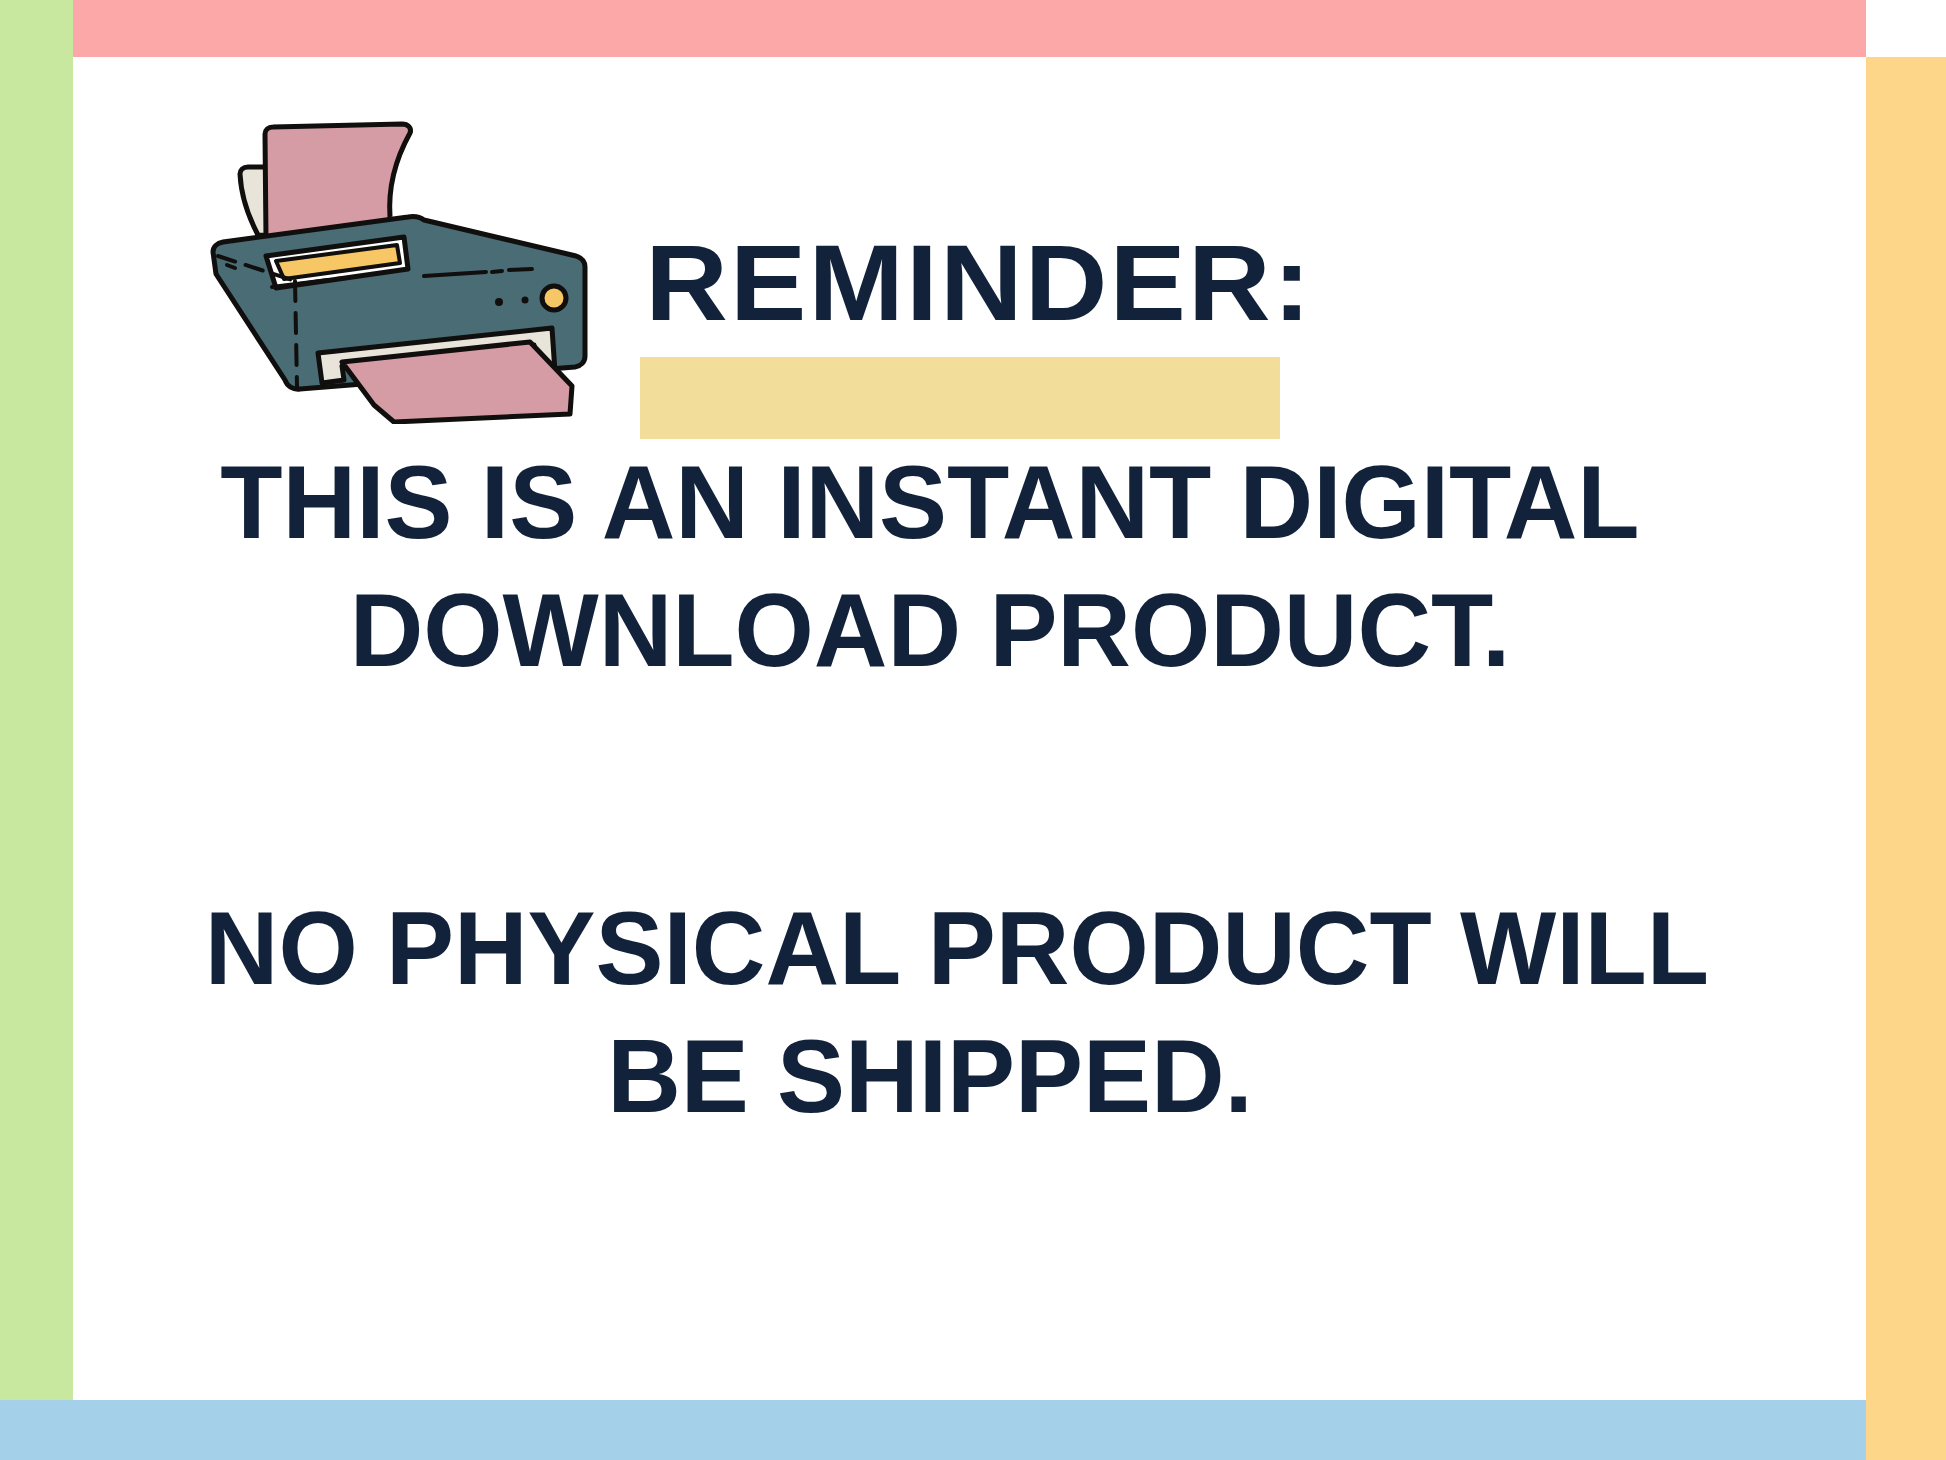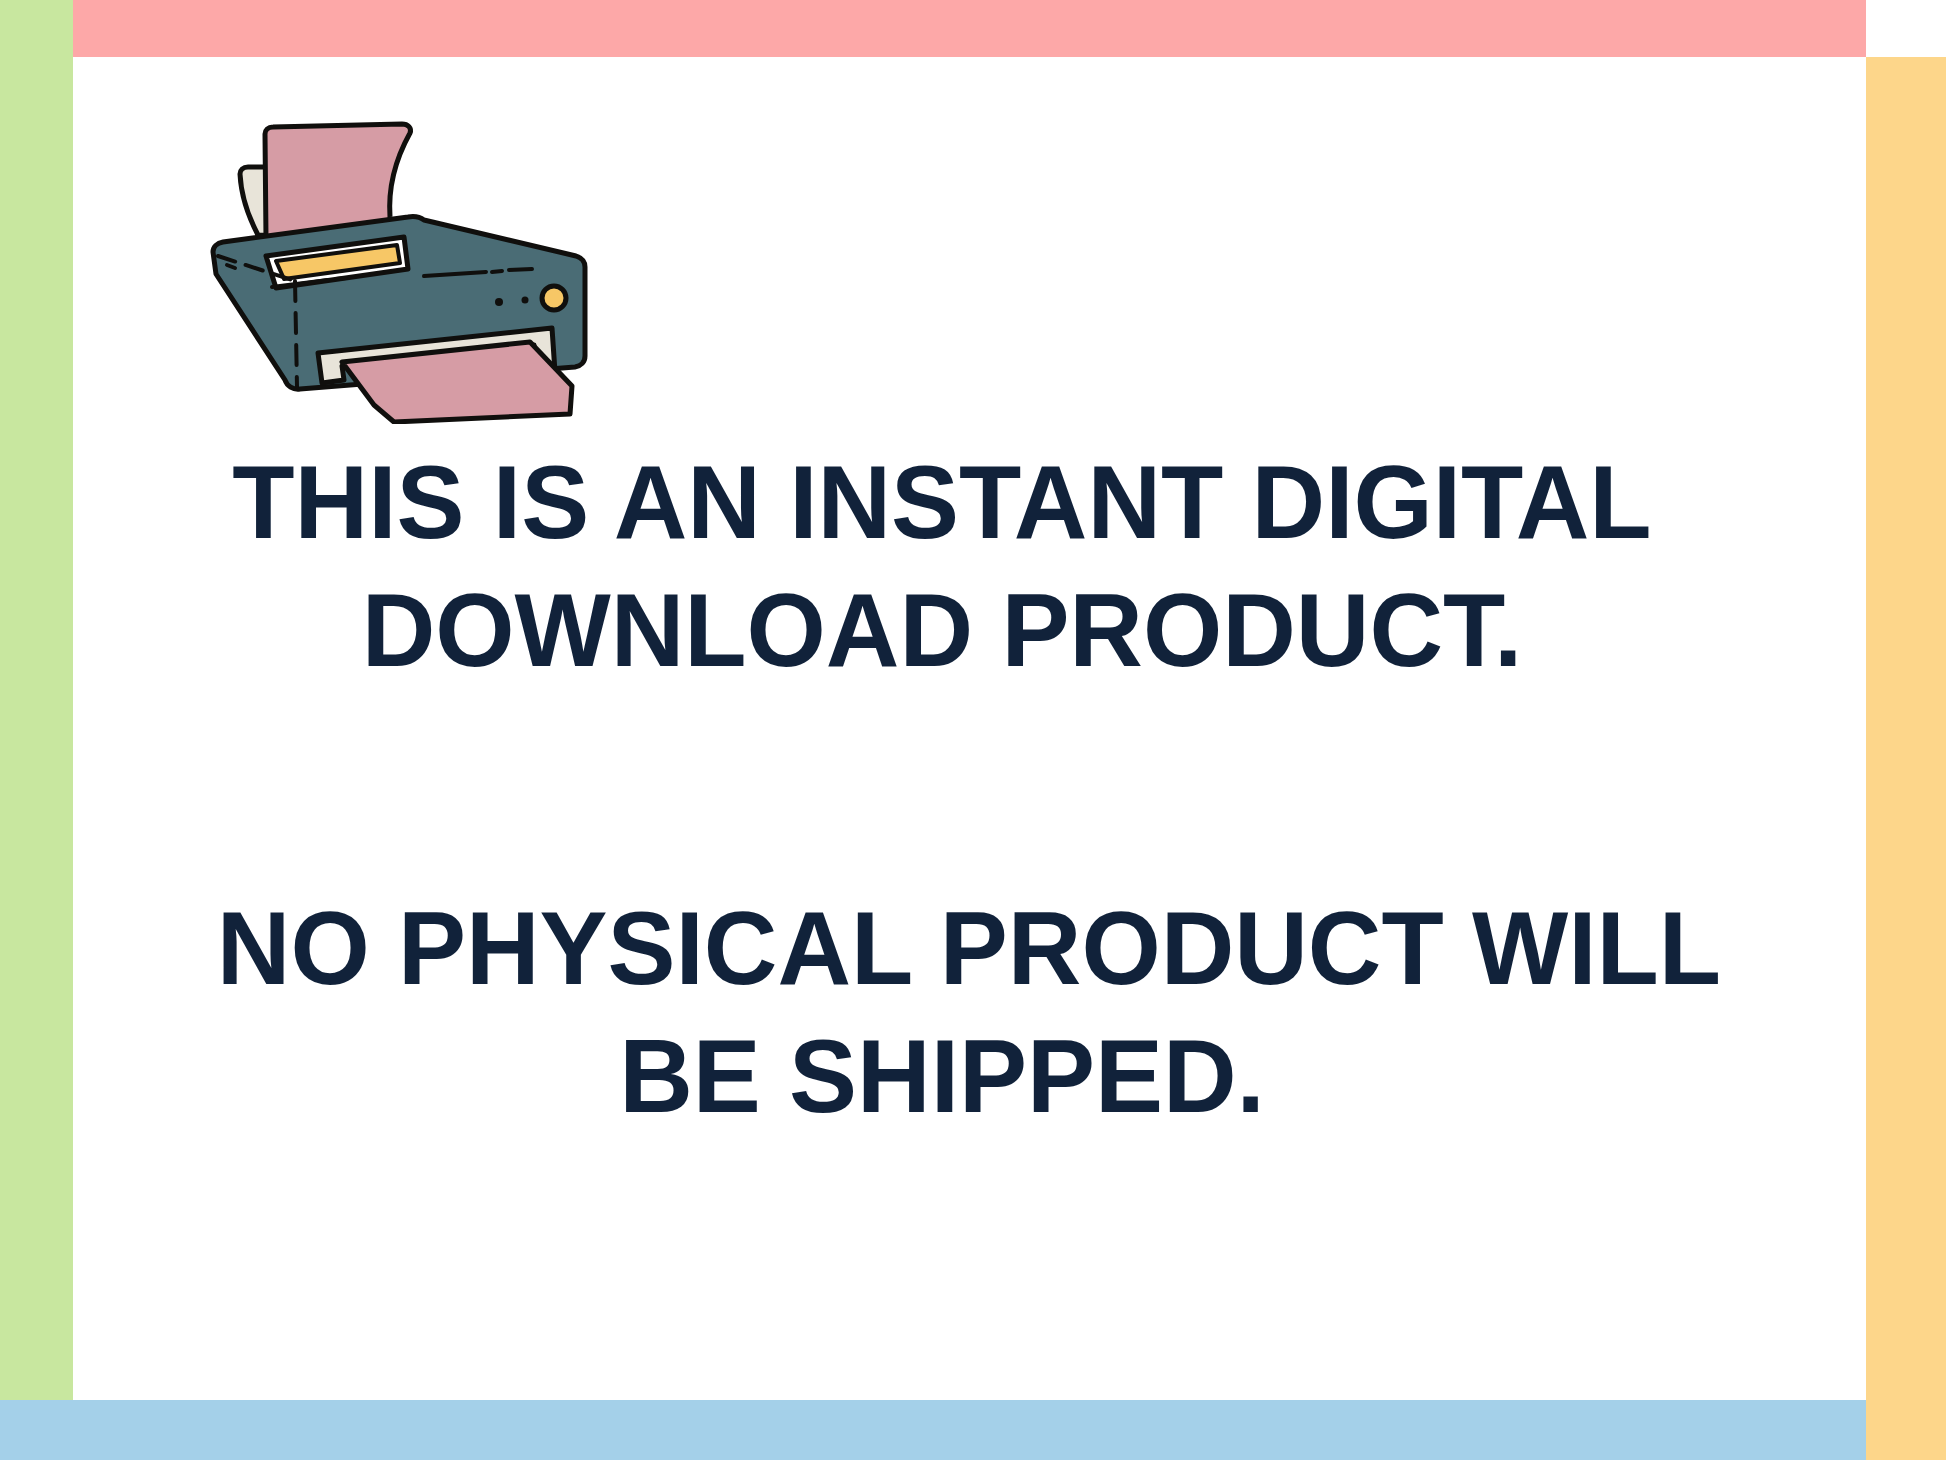--- a/index.html
+++ b/index.html
@@ -91,21 +91,21 @@
     letter-spacing: 2px;
     color: #11223a;
     transform: scaleX(1.06);
     transform-origin: left center;
     white-space: nowrap;
   }
 
   
   .body-copy {
     position: absolute;
-    left: 202px;
+    left: 190px;
     top: 438px;
     width: 1480px;
     text-align: center;
     color: #11223a;
   }
   .para {
     font-family: "Liberation Sans Narrow", "Liberation Sans", sans-serif;
     font-weight: bold;
     font-size: 104px;
     line-height: 128px;
@@ -158,20 +158,24 @@
 
         <circle cx="358" cy="194" r="12" fill="#f7c766" stroke-width="5"></circle>
 
         <path d="M122 249 L 356 224 L 359 268 L 340 270 L 338 241 L 146 262 L 148 276 L 126 279 Z" fill="#e8e4d9"></path>
 
         <path d="M146 258 L 334 238 L 376 282 L 374 310 L 198 318 L 178 301 Z" fill="#d69ca5"></path>
       </g>
     </svg>
   </div>
 
+  <div class="headline-wrap">
+    <div class="headline-hl"></div>
+    <div class="headline">REMINDER:</div>
+  </div>
 
   <div class="body-copy">
     <div class="para">
       <span class="ln">THIS IS AN INSTANT DIGITAL</span>
       <span class="ln">DOWNLOAD PRODUCT.</span>
     </div>
     <div class="gap"></div>
     <div class="para">
       <span class="ln">NO PHYSICAL PRODUCT WILL</span>
       <span class="ln">BE SHIPPED.</span>

